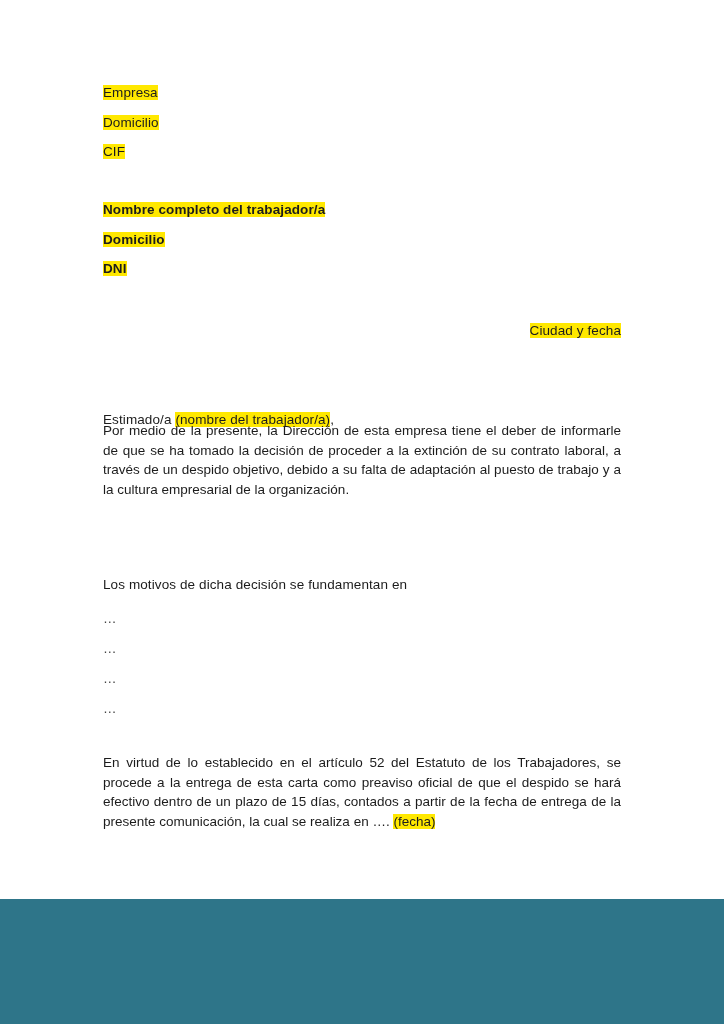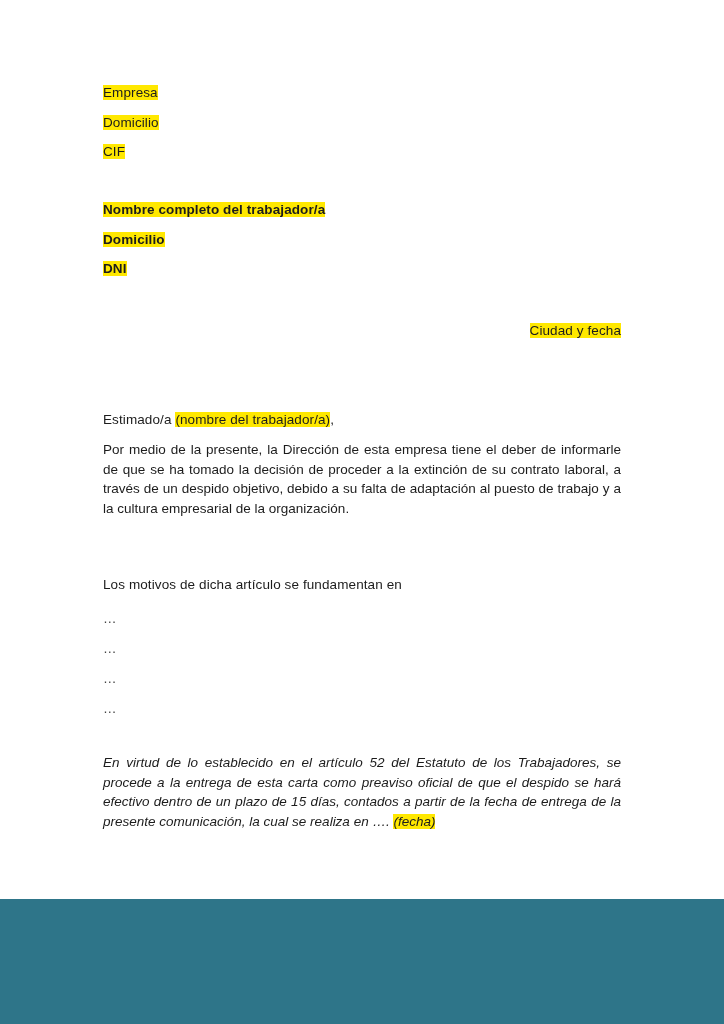--- a/index.html
+++ b/index.html
@@ -72,38 +72,38 @@
   
   .para {
     position: absolute;
     left: 0;
     width: 518px;
     font-size: 13.5px;
     line-height: 19.6px;
     text-align: justify;
     text-justify: inter-word;
   }
-  .para-1 { top: 440px; }
+  .para-1 { top: 421px; }
 
   .block-motivos { position: absolute; left: 0; top: 578px; }
 
   .dots {
     position: absolute;
     left: 0;
     width: 200px;
   }
   .dots .dot-line {
     font-size: 13.5px;
     line-height: 14px;
     color: #444;
     margin-bottom: 16px;
   }
   .dots { top: 612px; }
 
-  .para-2 { top: 753px; font-style: italic; }
+  .para-2 { top: 753px; }
 
   
   .footer-band {
     position: absolute;
     left: 0;
     top: 899px;
     width: 724px;
     height: 125px;
     background: #2e7589;
   }
@@ -127,21 +127,21 @@
     </div>
 
     <div class="block-citydate">
       <div class="line"><span class="hl">Ciudad y fecha</span></div>
     </div>
 
     <div class="block-greeting line"><span>Estimado/a </span><span class="hl">(nombre del trabajador/a)</span><span>,</span></div>
 
     <div class="para para-1">Por medio de la presente, la Dirección de esta empresa tiene el deber de informarle de que se ha tomado la decisión de proceder a la extinción de su contrato laboral, a través de un despido objetivo, debido a su falta de adaptación al puesto de trabajo y a la cultura empresarial de la organización.</div>
 
-    <div class="block-motivos line">Los motivos de dicha artículo se fundamentan en</div>
+    <div class="block-motivos line">Los motivos de dicha decisión se fundamentan en</div>
 
     <div class="dots">
       <div class="dot-line">…</div>
       <div class="dot-line">…</div>
       <div class="dot-line">…</div>
       <div class="dot-line">…</div>
     </div>
 
     <div class="para para-2"><span>En virtud de lo establecido en el artículo 52 del Estatuto de los Trabajadores, se procede a la entrega de esta carta como preaviso oficial de que el despido se hará efectivo dentro de un plazo de 15 días, contados a partir de la fecha de entrega de la presente comunicación, la cual se realiza en …. </span><span class="hl">(fecha)</span></div>
 

